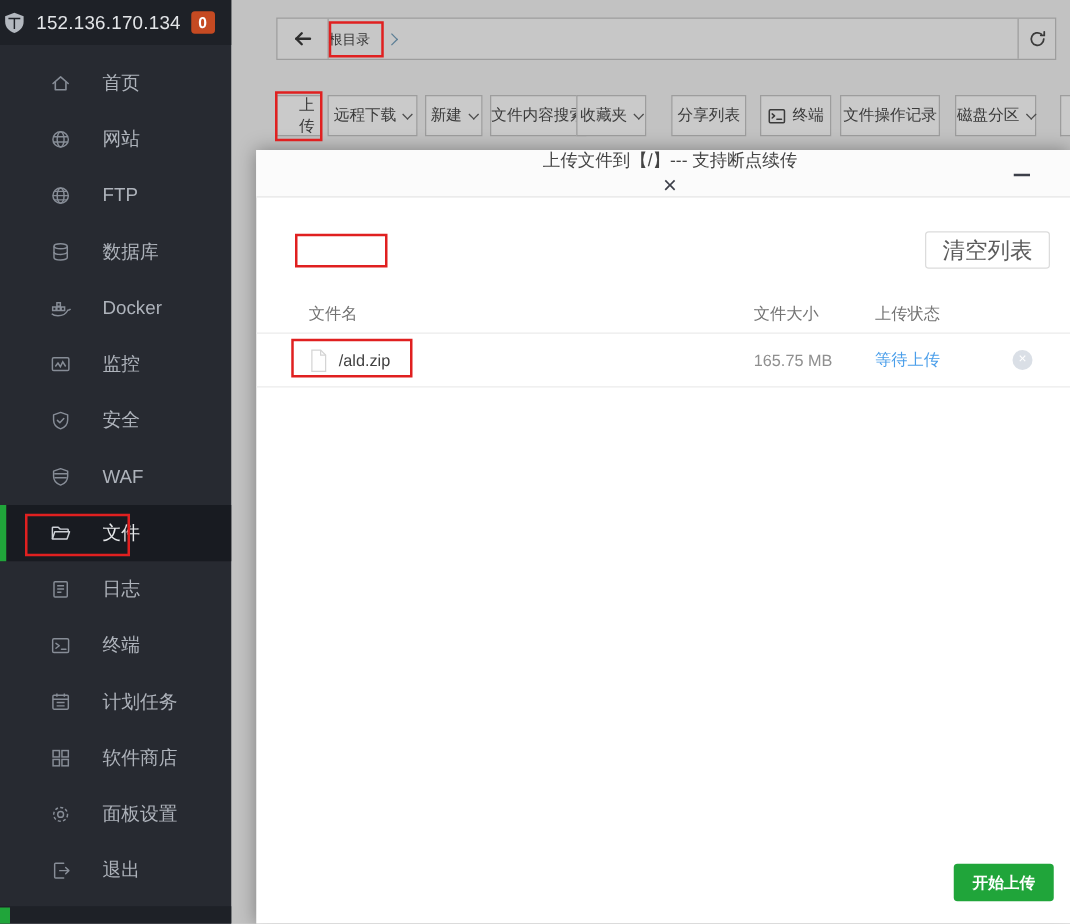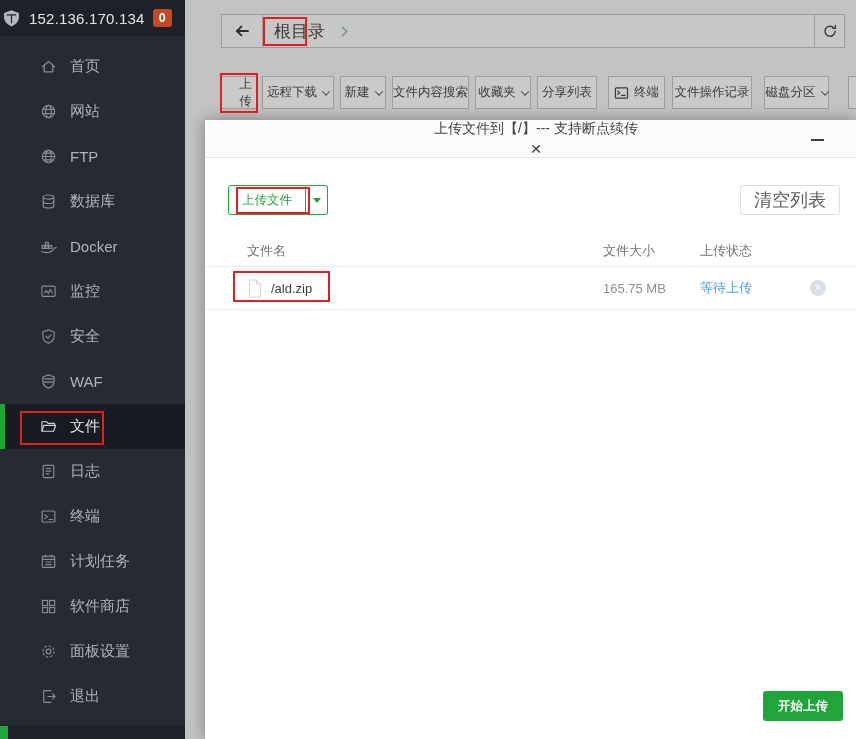--- a/index.html
+++ b/index.html
@@ -11,41 +11,41 @@
   .sidebar { position:absolute; left:0; top:0; width:185px; height:739px;
              background:#272a31; z-index:2; }
   .side-header { height:36px; background:#1e2127; display:flex; align-items:center;
                  padding-left:2px;text-align:center; }
   .side-header .logo { width:19px; height:19px; margin-right:8px; flex:0 0 auto; }
   .server-ip { color:#e3e5e8; font-size:15px; letter-spacing:.2px; }
   .badge { background:#c54a22; color:#fff; font-size:12.5px; font-weight:bold;
            border-radius:3px; padding:1px 6px; margin-left:8px; line-height:16px; }
   .menu { position:absolute; top:44px; left:0; right:0; }
   .menu-item { height:45px; display:flex; align-items:center; padding-left:40px;
-               color:#aeb3bb; font-size:15px; cursor:pointer; position:relative; }
+               color:#aeb3bb; font-size:15px; cursor:pointer; position:relative;gap:12px; }
   .menu-item .micon { width:17px; height:17px; margin-right:13px; color:#878d97;
                       display:flex; align-items:center; justify-content:center; }
   .menu-item.active { background:#181b21; color:#e6e8ea; }
   .menu-item.active .micon { color:#cdd1d7; }
   .menu-item.active::before { content:""; position:absolute; left:0; top:0; bottom:0;
                               width:5px; background:#20a53a; }
   .side-footer { position:absolute; left:0; bottom:0; width:185px; height:14px;
                  background:#1e2127; }
   .green-sliver { position:absolute; left:0; bottom:0; width:8px; height:13px;
                   background:#20a53a; z-index:3; }
 
   
   .content { position:absolute; left:185px; top:0; right:0; height:739px;
              background:#c2c2c2; }
   .crumb-bar { position:absolute; left:36px; top:14px; width:624px; height:34px;
                background:#c7c7c7; border:1px solid #9d9d9d; display:flex;
                align-items:center; }
   .crumb-back { width:41px; height:100%; border-right:1px solid #9d9d9d;
                 display:flex; align-items:center; justify-content:center; cursor:pointer; }
-  .crumb-label { font-size:17px; color:#353535; margin-left:11px; cursor:pointer; }
+  .crumb-label { font-size:11px; color:#353535; cursor:pointer; }
   .crumb-chev { width:7px; height:7px; border-top:1.6px solid #5b7e95;
                 border-right:1.6px solid #5b7e95; transform:rotate(45deg);
                 margin-left:14px; }
   .crumb-refresh { margin-left:auto; width:30px; height:100%;
                    border-left:1px solid #9d9d9d; display:flex; align-items:center;
                    justify-content:center; cursor:pointer; }
 
   .tbtn { position:absolute; top:76px; height:33px; background:#cacaca;
           border:1px solid #9d9d9d; color:#3b3b3b; font-size:12.5px;
           display:flex; align-items:center; justify-content:center;
@@ -285,21 +285,21 @@
     <span>远程下载</span>
       <span class="caret"></span>
   </button>
   <button class="tbtn" style="left:155px;width:46px;">
     <span>新建</span>
       <span class="caret"></span>
   </button>
   <button class="tbtn" style="left:207px;width:77px;">
     <span>文件内容搜索</span>
   </button>
-  <button class="tbtn" style="left:290px;width:56px;">
+  <button class="tbtn" style="left:276px;width:56px;">
     <span>收藏夹</span>
       <span class="caret"></span>
   </button>
   <button class="tbtn" style="left:352px;width:60px;">
     <span>分享列表</span>
   </button>
   <button class="tbtn" style="left:423px;width:57px;">
     <span class="ticon">
       <svg viewBox="0 0 16 15" width="15" height="14" fill="none" stroke="#3b3b3b" stroke-width="1.3" stroke-linecap="round" stroke-linejoin="round">
           <rect x="1.5" y="2" width="13" height="11" rx="1"></rect>
@@ -322,26 +322,20 @@
 <div class="dialog">
   <div class="dlg-header">
     <span class="dlg-title">上传文件到【/】--- 支持断点续传</span>
     <span class="dlg-min">
         <i></i>
       </span>
     <span class="dlg-close">×</span>
   </div>
 
   <div class="btn-row">
-    <div class="split-btn">
-      <button class="split-main">上传文件</button>
-      <span class="split-drop">
-        <span class="tri-down"></span>
-      </span>
-    </div>
     <button class="clear-btn">清空列表</button>
   </div>
 
   <div class="ftable">
     <div class="frow head">
       <div class="c1">文件名</div>
       <div class="c2">文件大小</div>
       <div class="c3">上传状态</div>
       <div class="c4"></div>
     </div>

